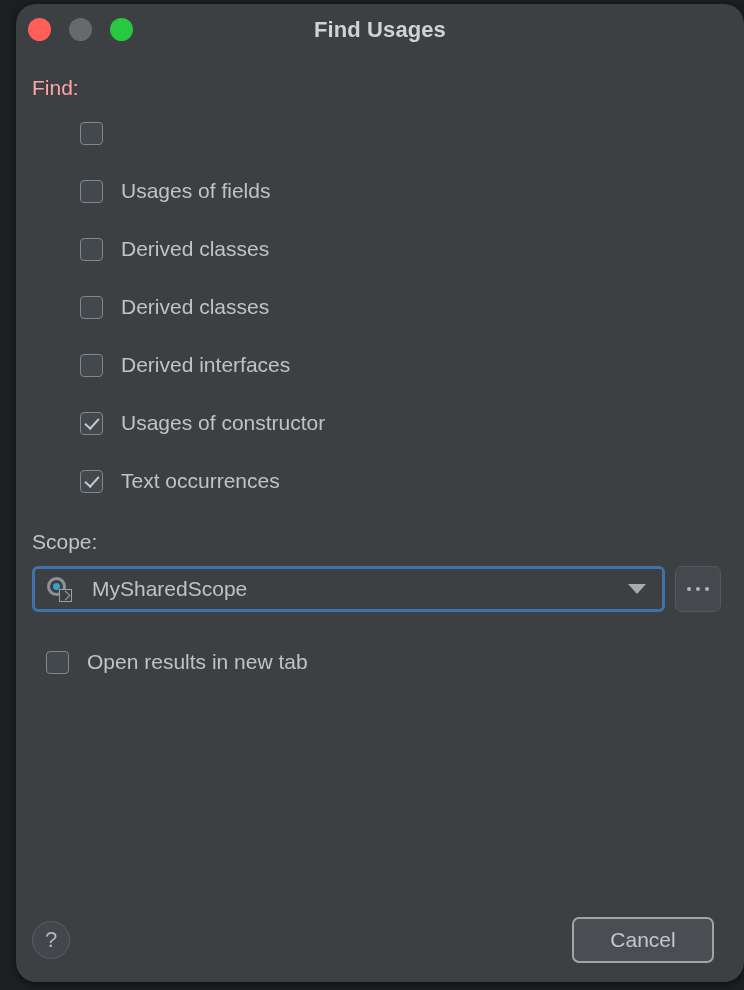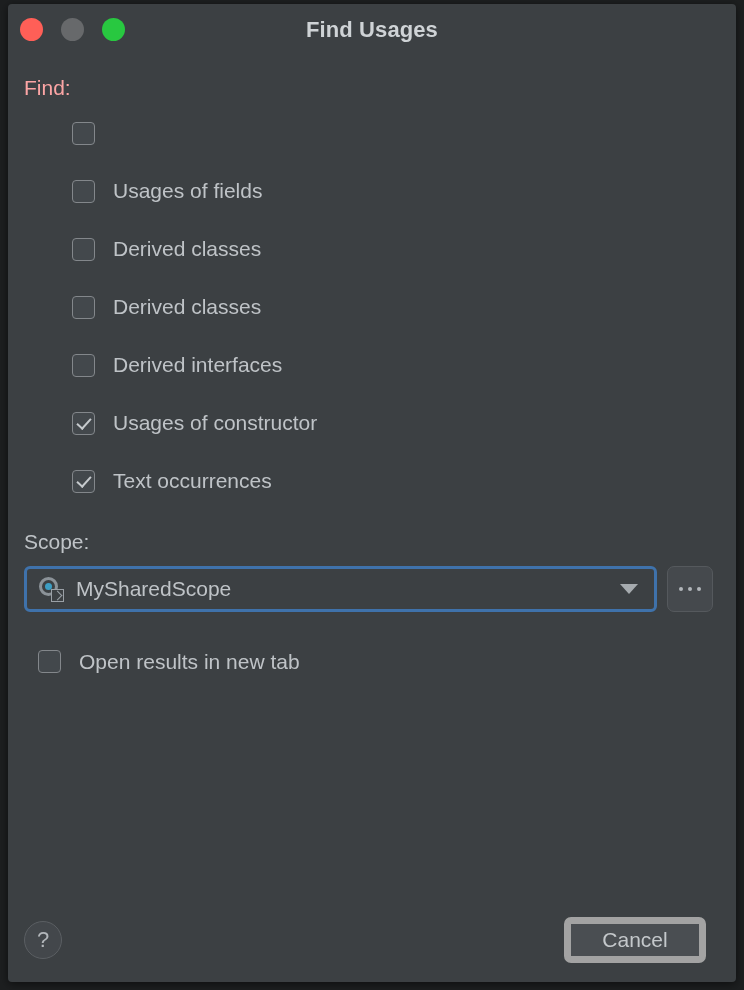--- a/index.html
+++ b/index.html
@@ -10,26 +10,26 @@
   body {
     width: 744px;
     height: 990px;
     overflow: hidden;
     font-family: "Liberation Sans", sans-serif;
     -webkit-font-smoothing: antialiased;
   }
 
   .window {
     position: absolute;
-    left: 8px;
+    left: 16px;
     top: 4px;
     width: 728px;
     height: 978px;
     background: #3c4043;
-    border-radius: 4px;
+    border-radius: 20px;
     box-shadow: 0 2px 10px rgba(0,0,0,0.55);
     overflow: hidden;
   }
 
   
   .titlebar {
     position: relative;
     height: 52px;
   }
   .traffic {
@@ -181,21 +181,21 @@
     left: 2px; top: 2px;
     width: 6px; height: 6px;
     border: solid #9aa0a6;
     border-width: 1.5px 1.5px 0 0;
     transform: rotate(45deg);
   }
 
   .combo-value {
     font-size: 21px;
     color: #bfc3c7;
-    margin-left: 12px;
+    margin-left: 20px;
     flex: 1 1 auto;
     white-space: nowrap;
     overflow: hidden;
   }
 
   .caret {
     width: 0; height: 0;
     border-left: 9px solid transparent;
     border-right: 9px solid transparent;
     border-top: 10px solid #a6abaf;
@@ -220,21 +220,21 @@
   .dots-btn span {
     width: 4px; height: 4px;
     border-radius: 50%;
     background: #b2b6ba;
     display: block;
   }
 
   
   .newtab-row {
     display: flex;
-    align-items: flex-start;
+    align-items: flex-end;
     margin-top: 38px;
     padding-left: 14px;
   }
 
   
   .footer {
     position: absolute;
     left: 16px;
     right: 16px;
     bottom: 19px;
@@ -265,21 +265,21 @@
     box-sizing: border-box;
     border-radius: 7px;
     font-size: 21px;
     display: flex;
     align-items: center;
     justify-content: center;
     padding: 0 20px;
   }
   .btn.cancel {
     background: #4a4e52;
-    border: 7px solid #a3a3a3;
+    border: 2px solid #a3a3a3;
     color: #c4c8cb;
     margin-right: 14px;
   }
   .btn.find {
     background: #3c5e8a;
     border: 1px solid #4a76ab;
     border-top-color: #5b87bd;
     color: #ccd3da;
   }
 </style>

